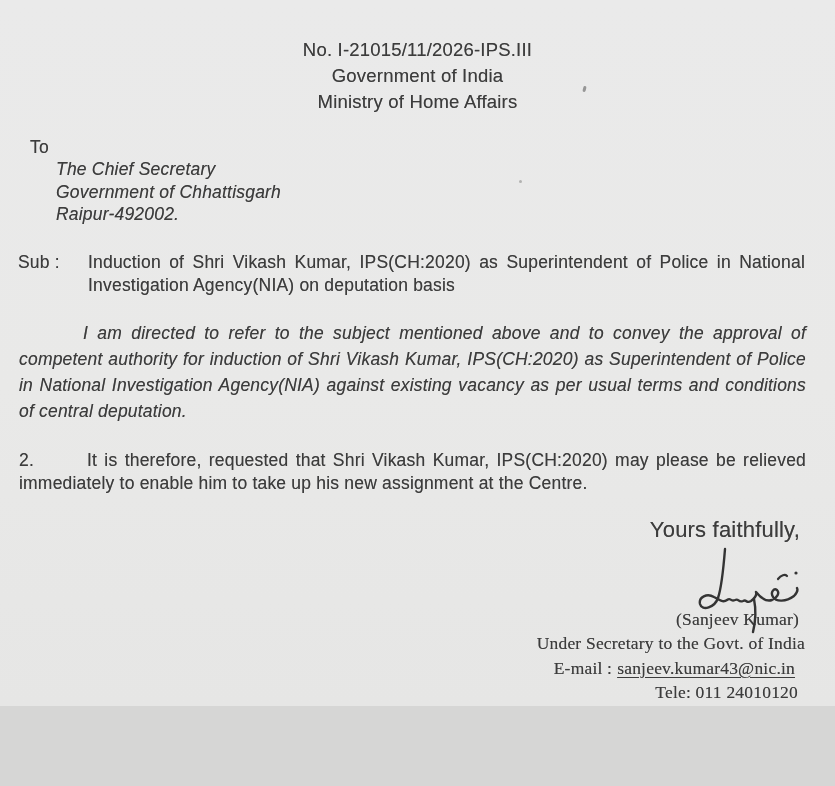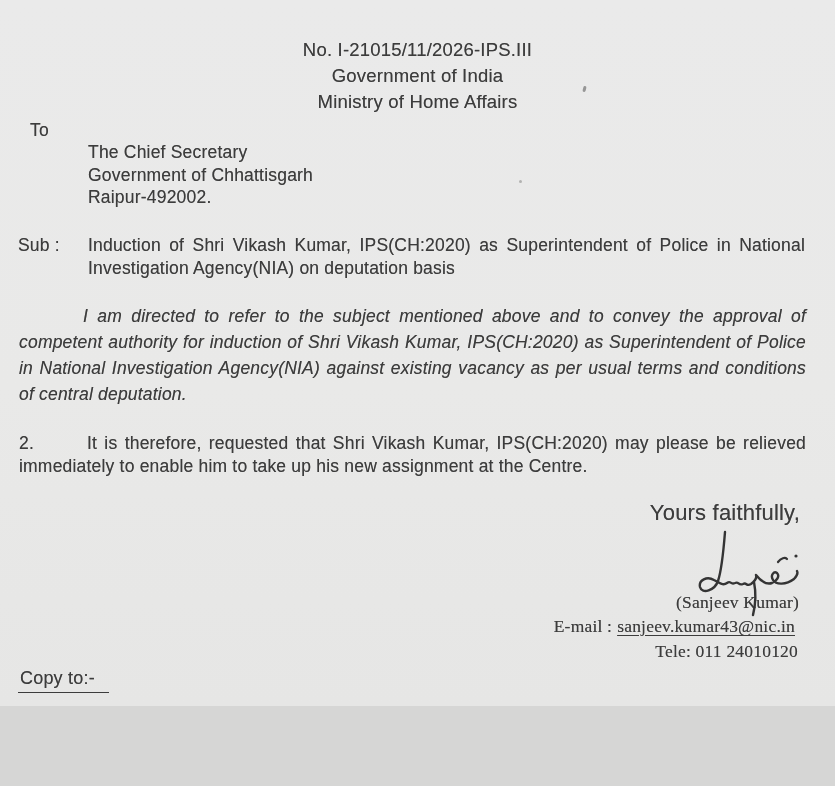--- a/index.html
+++ b/index.html
@@ -35,30 +35,31 @@
     line-height: 24px;
   }
   .dateline sup {
     font-size: 12px;
     line-height: 0;
     vertical-align: super;
   }
   .date-suffix { margin-left: 4px; }
 
   .to-block {
-    margin-top: 4px;
+    margin-top: 21px;
     padding-left: 30px;
     font-size: 17.5px;
     line-height: 22px;
   }
 
   .recipient {
-    padding-left: 88px;
+    padding-left: 56px;
     font-size: 17.5px;
     line-height: 22.5px;
+    font-style: italic;
   }
 
   .subject {
     margin: 25px 30px 0 18px;
     padding-left: 70px;
     text-indent: -70px;
     font-size: 17.5px;
     line-height: 23.5px;
     text-align: justify;
   }
@@ -185,20 +186,21 @@
     <svg class="sig-svg" width="120" height="94" viewBox="0 0 120 94" fill="none">
       <path d="M32 3 C30.5 22 29 40 25 52 C22 61 9 66 7 58 C5.5 51 14 47 21 51 C27 54 30 57 34 54 C38 51 37 56 42 54 C46 52 45 57 50 55 C54 53 53 58 58 55 C62 52 64 49 63 46 C67 51 73 56 79 54 C84 52 87 47 84 44 C81 42 77 46 80 51 C83 56 93 56 101 50 C104 47 105 44 104 42" stroke="#343434" stroke-width="2.4" stroke-linecap="round" stroke-linejoin="round"></path>
       <path d="M61 53 C63 63 63 74 60 86" stroke="#343434" stroke-width="2.4" stroke-linecap="round"></path>
       <path d="M85 33 C88 29 92 28 94 30" stroke="#343434" stroke-width="2.2" stroke-linecap="round"></path>
       <circle cx="103" cy="27" r="1.6" fill="#343434"></circle>
     </svg>
   </div>
 
   <div class="sig-lines">
     <div class="sig-name">(Sanjeev Kumar)</div>
+    <div class="sig-designation">Under Secretary to the Govt. of India</div>
     <div class="sig-email"><span class="email-label">E-mail :</span><span class="email-addr">sanjeev.kumar43@nic.in</span></div>
     <div class="sig-tele">Tele: 011 24010120</div>
   </div>
 
   <div class="copy-to"><span>Copy to:-</span></div>
 
   <div class="artifact-1"></div>
   <div class="artifact-2"></div>
 
 </div>

